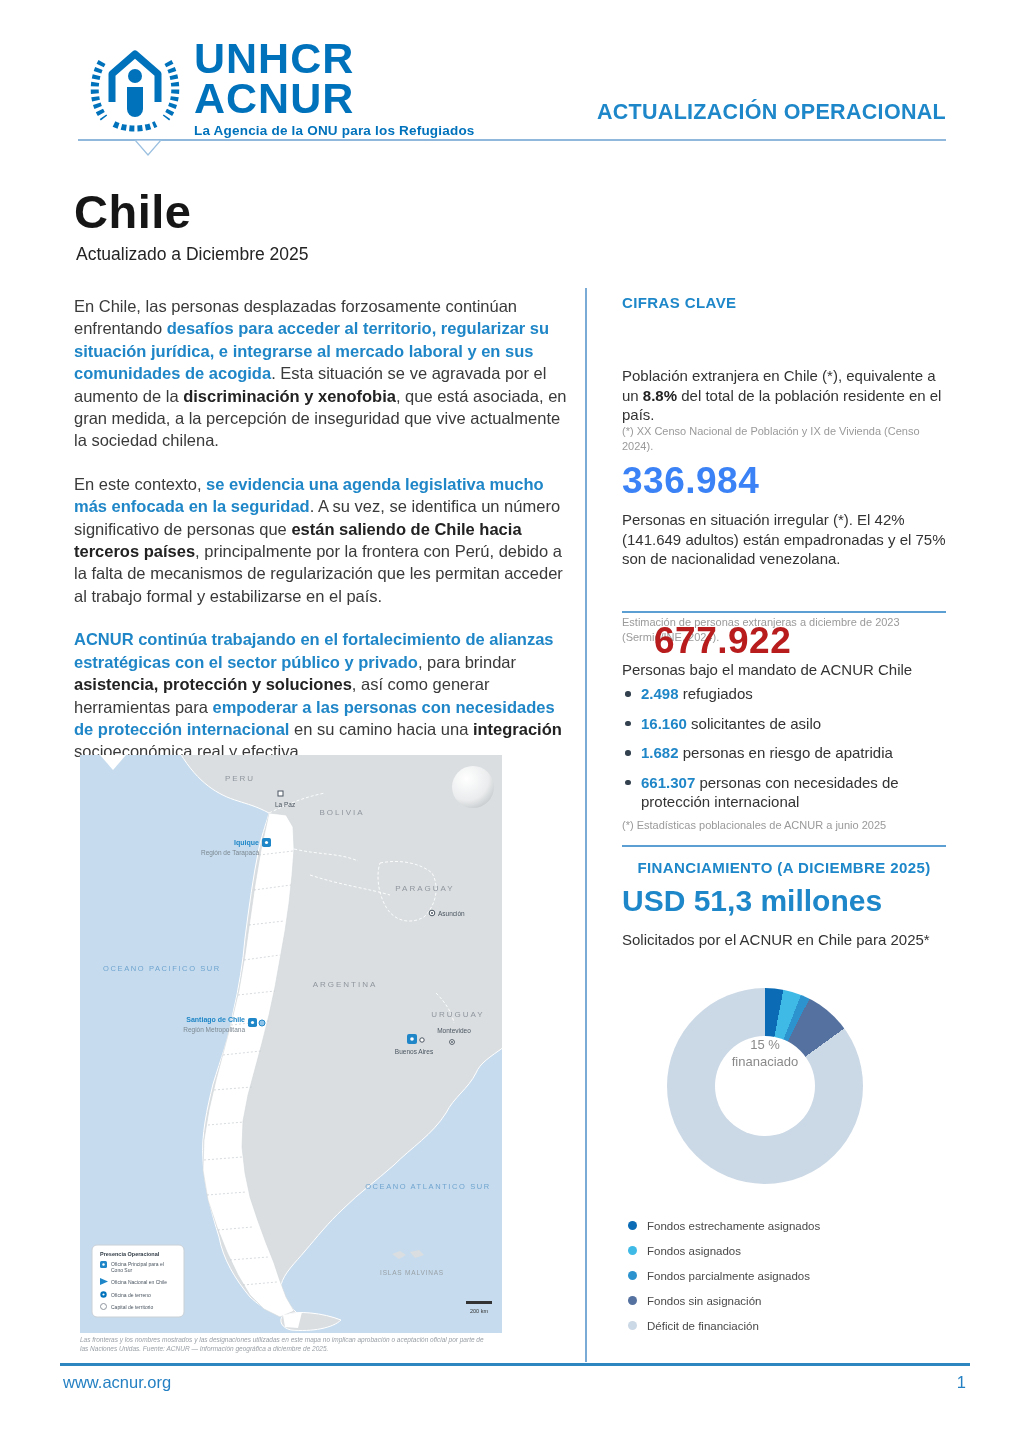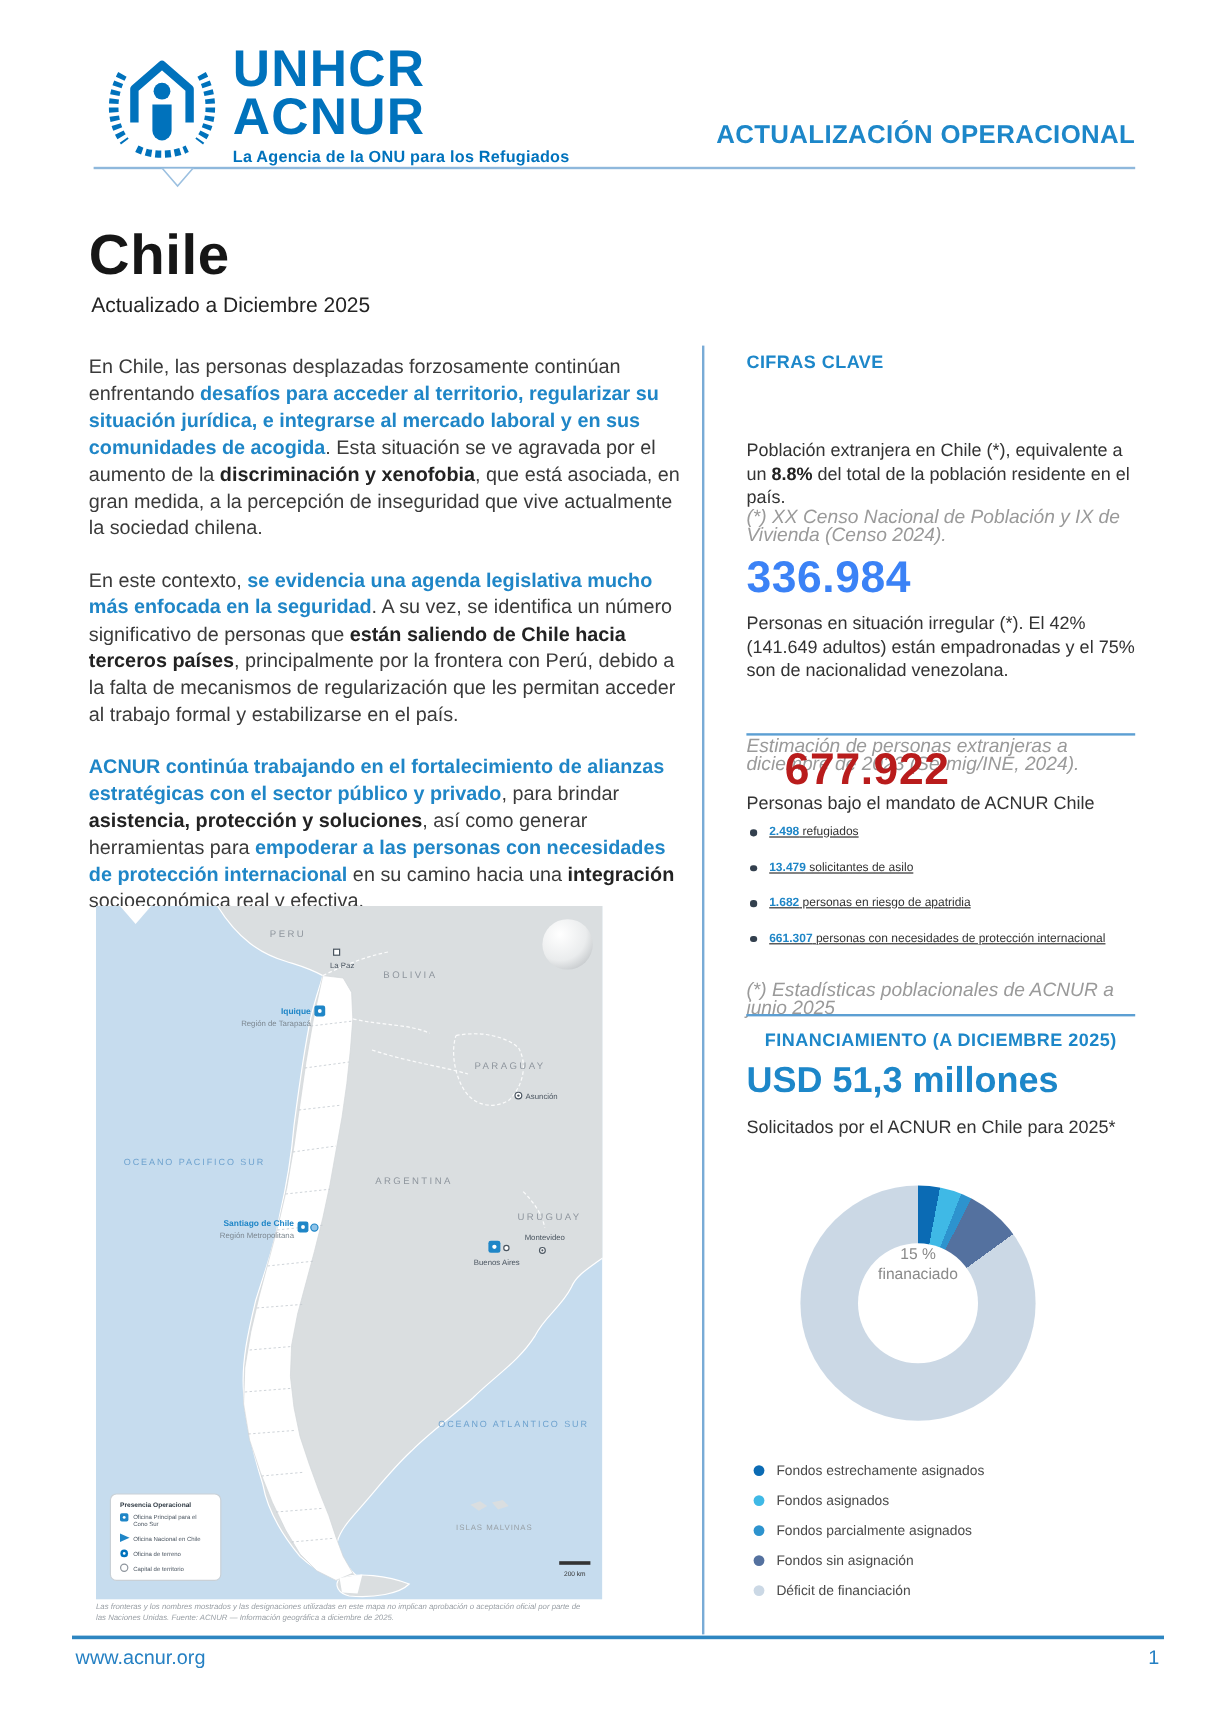--- a/index.html
+++ b/index.html
@@ -25,25 +25,25 @@
   .body-col { position:absolute; left:74px; top:295px; width:496px; }
   .body-col p { font-size:16.5px; line-height:22.4px; color:#3A3A3A; margin-bottom:21px; }
   .bb { color:#1F86C7; font-weight:bold; }
   .bk { color:#222; font-weight:bold; }
 
   
   .r { position:absolute; left:622px; width:324px; }
   .sec-label { font-size:15px; font-weight:bold; color:#1D87C9; letter-spacing:.4px; }
   .big-num { font-weight:bold; letter-spacing:.5px; }
   .fig-desc { font-size:15px; line-height:19.5px; color:#333; }
-  .fig-note { font-size:16px; font-style:italic; color:#9A9A9A; line-height:15px; }
+  .fig-note { font-size:11px; color:#9A9A9A; line-height:15px; }
   .sep { position:absolute; left:622px; width:324px; height:2px; background:#5C9FD3; }
 
   .bullets { list-style:none; }
-  .bullets li { position:relative; padding-left:19px; font-size:10px; line-height:19.5px; color:#333; margin-bottom:10px;text-decoration:underline; }
+  .bullets li { position:relative; padding-left:19px; font-size:15px; line-height:19.5px; color:#333; margin-bottom:10px; }
   .bullets li::before { content:""; position:absolute; left:3px; top:7px; width:5.5px; height:5.5px; border-radius:50%; background:#33404E; }
   .bullets .num { color:#1F86C7; font-weight:bold; }
 
   .fin-amount { font-size:30px; font-weight:bold; color:#1D87C9; }
 
   
   .donut { position:absolute; left:667px; top:988px; width:196px; height:196px; border-radius:50%; }
   .donut-hole { position:absolute; left:48px; top:48px; width:100px; height:100px; border-radius:50%; background:#fff;
                 display:flex; flex-direction:column; align-items:center; }
   .donut-hole div { font-size:13px; color:#8A8A8A; line-height:17px; }
@@ -124,21 +124,21 @@
   <div class="r fig-desc" style="top:510px;">Personas en situación irregular (*). El 42% (141.649 adultos) están empadronadas y el 75% son de nacionalidad venezolana.</div>
   <div class="r fig-note" style="top:575px;margin-top:40px;">Estimación de personas extranjeras a diciembre de 2023 (Sermig/INE, 2024).</div>
 
   <div class="sep" style="top:611px;"></div>
 
   <div class="r big-num" style="top:620px; font-size:37px; color:#b91c1c;margin-left:32px;">677.922</div>
   <div class="r fig-desc" style="top:660px;">Personas bajo el mandato de ACNUR Chile</div>
 
   <ul class="r bullets" style="top:684px;">
     <li><span class="num">2.498</span><span> refugiados</span></li>
-    <li><span class="num">13.479</span><span> solicitantes de asilo</span></li>
+    <li><span class="num">16.160</span><span> solicitantes de asilo</span></li>
     <li><span class="num">1.682</span><span> personas en riesgo de apatridia</span></li>
     <li><span class="num">661.307</span><span> personas con necesidades de protección internacional</span></li>
   </ul>
 
   <div class="r fig-note" style="top:818px;">(*) Estadísticas poblacionales de ACNUR a junio 2025</div>
 
   <div class="sep" style="top:845px;"></div>
 
   <div class="r sec-label" style="top:859px;text-align:center;">FINANCIAMIENTO (A DICIEMBRE 2025)</div>
   <div class="r fin-amount" style="top:884px;">USD 51,3 millones</div>

